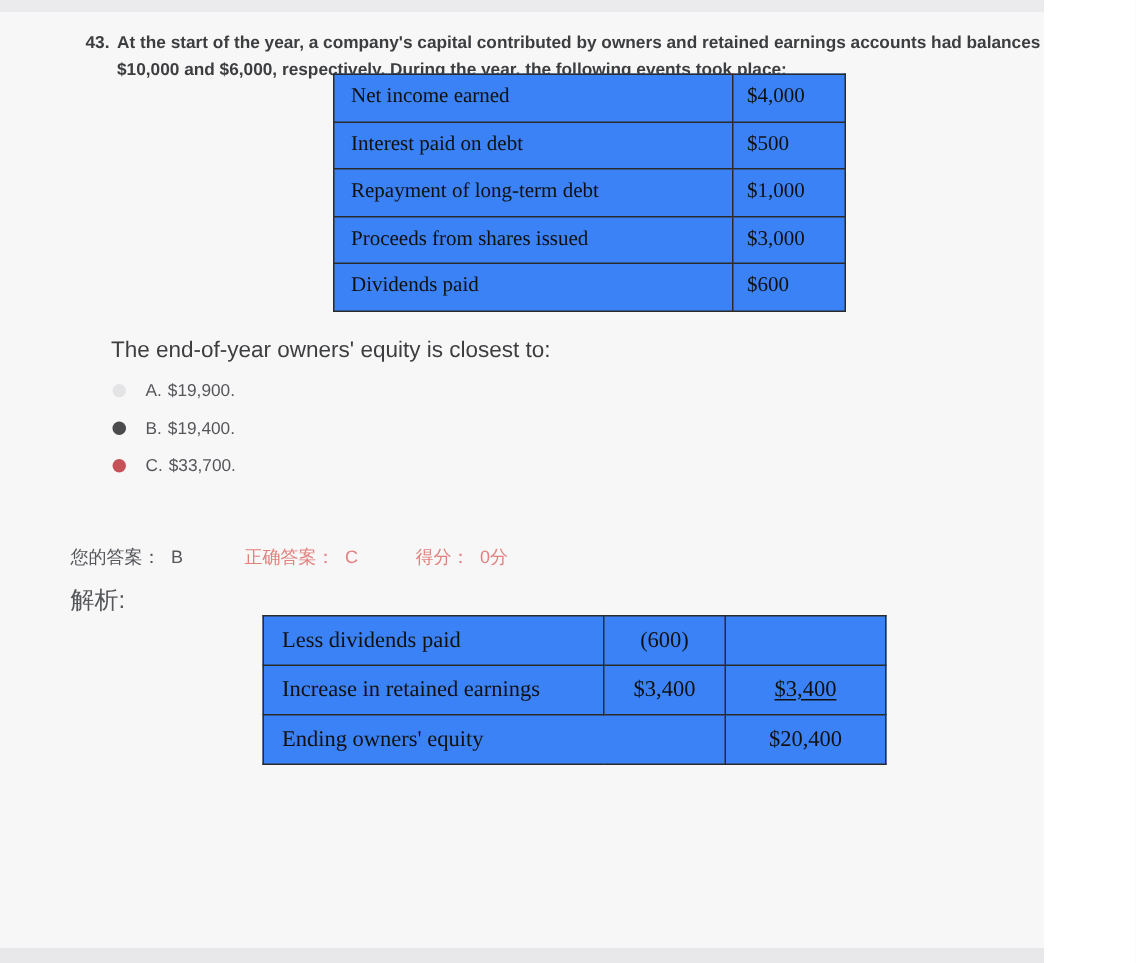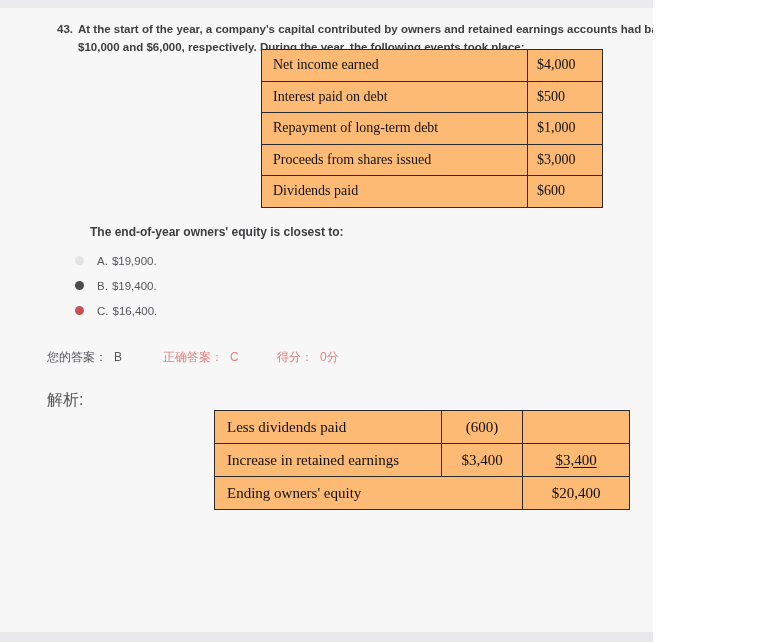--- a/index.html
+++ b/index.html
@@ -2,58 +2,59 @@
 <html><head>
 <meta charset="utf-8">
 <style>
   html,body{margin:0;padding:0;}
   .page{
     position:relative;
     width:653px;height:642px;
     background:#f7f7f8;
     font-family:"Liberation Sans", sans-serif;
     overflow:hidden;
+    padding-left:43px;
   }
   .edge-strip{position:absolute;left:0;width:757px;background:#ebebed;}
   .edge-strip.top{top:0;height:8px;}
   .edge-strip.bottom{bottom:0;height:10px;background:#e8e8ea;}
 
   
   .question{
     position:absolute;left:57px;top:20px;width:660px;
     display:flex;
     font-size:11.5px;font-weight:bold;color:#3d3e40;line-height:18px;
   }
   .qnum{width:21px;flex:0 0 21px;}
   .qtext{flex:1;}
 
   
-  table{border-collapse:collapse;table-layout:fixed;background:#fdba74;color:#101010;margin-left:39px;}
+  table{border-collapse:collapse;table-layout:fixed;background:#3b82f6;color:#101010;}
   td{border:1px solid #2b2b2b;overflow:hidden;white-space:nowrap;}
   .t1{
     position:absolute;left:222px;top:49px;
     font-family:"Liberation Serif", serif;font-size:14px;
   }
   .t1 td{height:28.5px;}
   .t1 .lbl{padding-left:11px;}
   .t1 .val{padding-left:9px;}
 
   .t2{
     position:absolute;left:175px;top:410px;
     font-family:"Liberation Serif", serif;font-size:15px;
   }
   .t2 td{height:30px;}
   .t2 .lbl{padding-left:12px;}
   .t2 .amt,.t2 .tot{text-align:center;}
   .t2 .u{text-decoration:underline;text-underline-offset:2px;}
 
   
   .stem{
-    position:absolute;left:90px;top:225px;
-    font-size:12px;font-weight:bold;color:#3d3e40;
+    position:absolute;left:74px;top:225px;
+    font-size:15px;font-weight:normal;color:#3d3e40;
   }
 
   
   .option{
     position:absolute;left:75px;height:13px;
     display:flex;align-items:center;
     font-size:11.5px;color:#55565a;cursor:default;
   }
   .opt-a{top:254px;}
   .opt-b{top:279px;}
@@ -65,21 +66,21 @@
   }
   .radio[data-state="user-selected"]{background:#4b4b4d;}
   .radio[data-state="correct"]{background:#c65159;}
   .opt-letter{margin-right:4px;}
 
   
   .result-row{
     position:absolute;left:47px;top:346px;width:420px;height:14px;
     font-size:12px;
   }
-  .result-item{position:absolute;top:3px;white-space:nowrap;}
+  .result-item{position:absolute;top:17px;white-space:nowrap;}
   .result-item .val{margin-left:7px;}
   .res-your{left:0;color:#55565a;}
   .res-correct{left:116px;color:#e2827e;}
   .res-score{left:230px;color:#e2827e;}
 
   
   .analysis-label{
     position:absolute;left:47px;top:390px;
     font-size:16px;color:#55565a;
   }
@@ -132,21 +133,21 @@
     <span class="opt-text">$19,900.</span>
   </div>
   <div class="option opt-b">
     <span class="radio" data-state="user-selected"></span>
     <span class="opt-letter">B.</span>
     <span class="opt-text">$19,400.</span>
   </div>
   <div class="option opt-c">
     <span class="radio" data-state="correct"></span>
     <span class="opt-letter">C.</span>
-    <span class="opt-text">$16,400.</span>
+    <span class="opt-text">$33,700.</span>
   </div>
 
   <div class="result-row">
     <span class="result-item res-your"><span>您的答案：</span><span class="val">B</span></span>
     <span class="result-item res-correct"><span>正确答案：</span><span class="val">C</span></span>
     <span class="result-item res-score"><span>得分：</span><span class="val">0分</span></span>
   </div>
 
   <div class="analysis-label">解析:</div>
 

